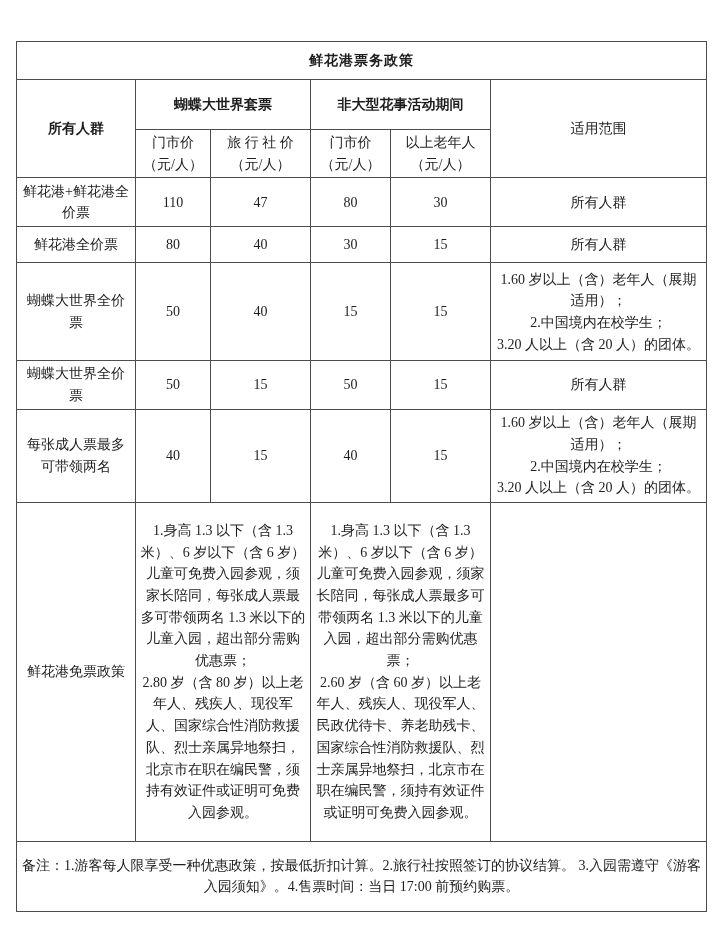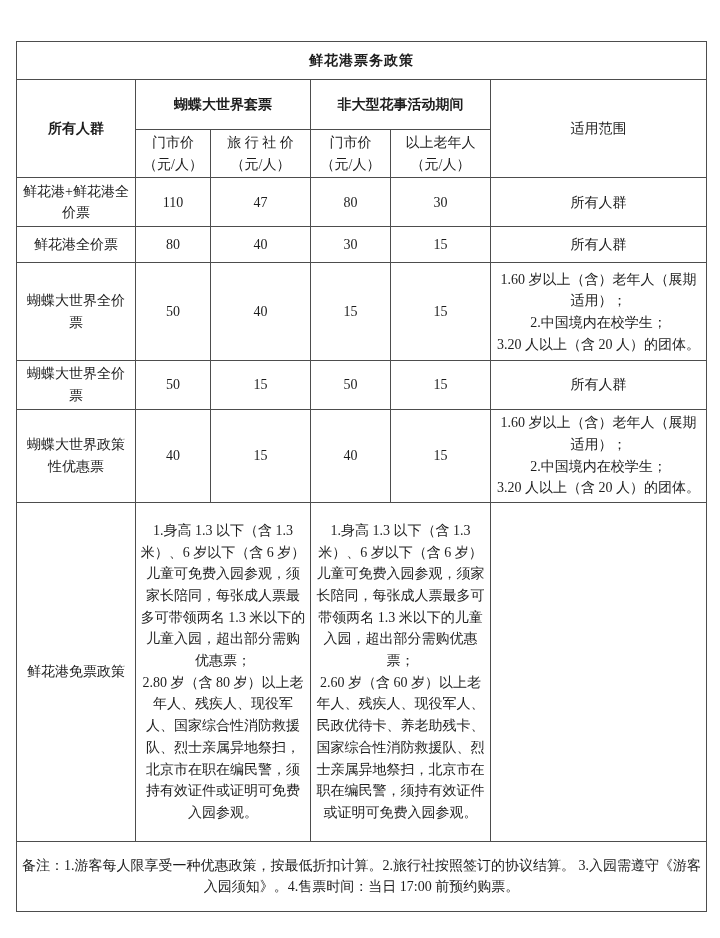--- a/index.html
+++ b/index.html
@@ -137,21 +137,21 @@
     <tr class="r-4">
       <td>蝴蝶大世界全价票</td>
       <td class="num-cell">50</td>
       <td class="num-cell">15</td>
       <td class="num-cell">50</td>
       <td class="num-cell">15</td>
       <td class="scope-left">所有人群</td>
     </tr>
 
     <tr class="r-5">
-      <td>蝴蝶大世界政策性优惠票</td>
+      <td>每张成人票最多可带领两名</td>
       <td class="num-cell">40</td>
       <td class="num-cell">15</td>
       <td class="num-cell">40</td>
       <td class="num-cell">15</td>
       <td class="scope-list">
             <div>1.60 岁以上（含）老年人（展期适用）；</div>
             <div>2.中国境内在校学生；</div>
             <div>3.20 人以上（含 20 人）的团体。</div>
           </td>
     </tr>

